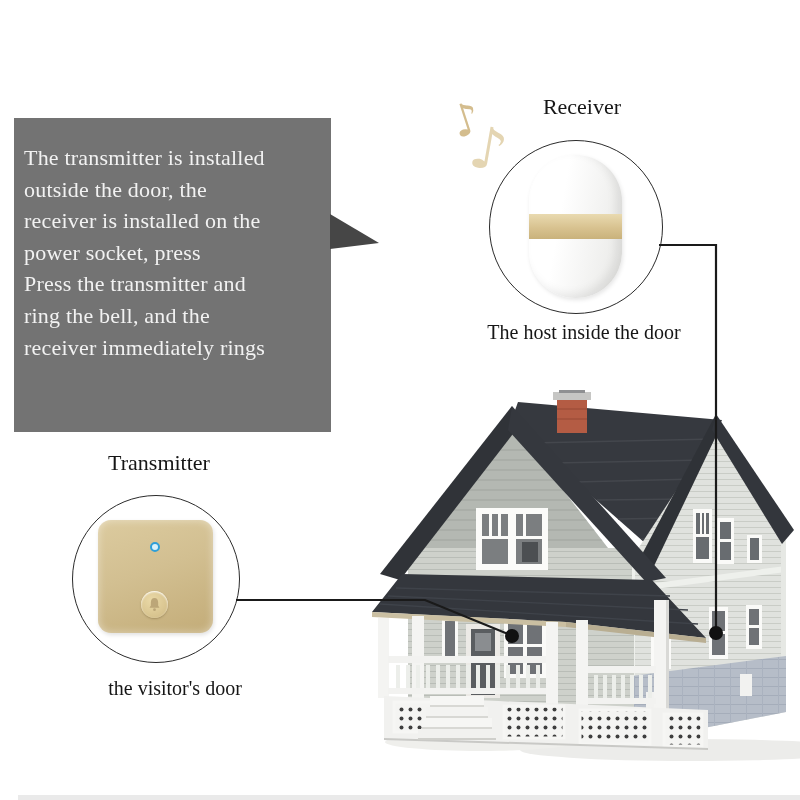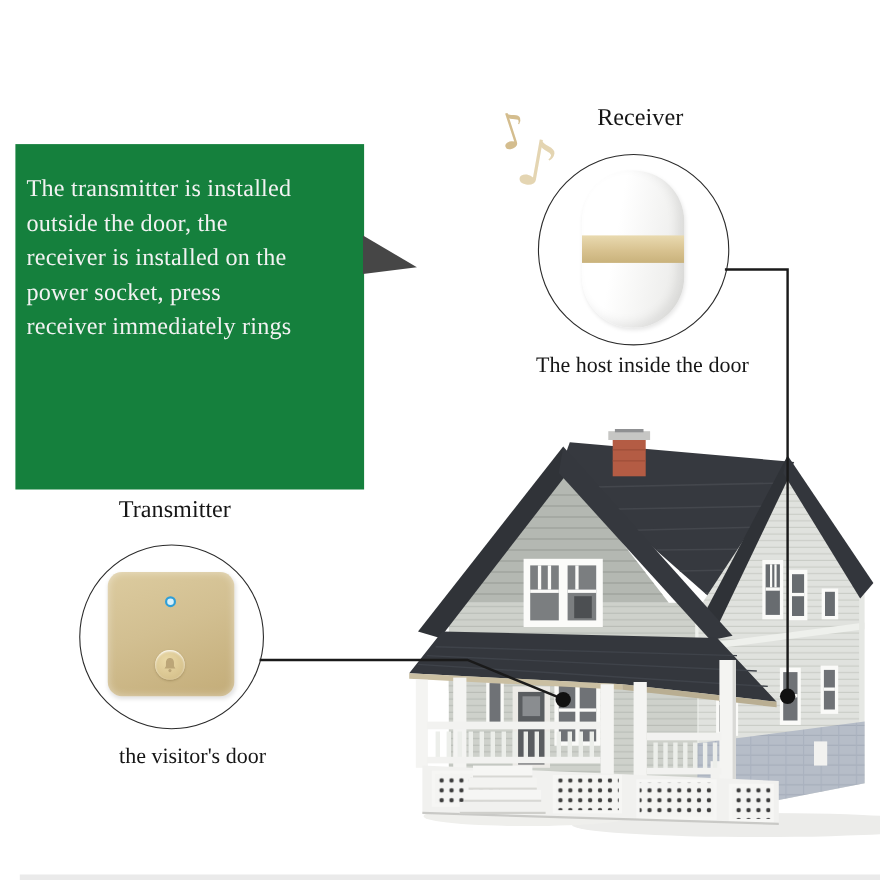--- a/index.html
+++ b/index.html
@@ -1,19 +1,19 @@
 <!DOCTYPE html>
 <html><head>
 <meta charset="utf-8">
 <style>
   html,body{margin:0;padding:0;background:#fff;}
   #stage{position:relative;width:800px;height:800px;background:#ffffff;overflow:hidden;
          font-family:"Liberation Serif", serif;color:#1b1b1b;}
   
-  .callout{position:absolute;left:14px;top:131px;width:317px;height:314px;background:#15803d;}
+  .callout{position:absolute;left:14px;top:118px;width:317px;height:314px;background:#737373;}
   .callout-text{position:absolute;left:10px;top:24px;width:300px;
                 font-size:22px;line-height:31.6px;color:#f2f2f2;letter-spacing:.2px;}
   
   .lbl{position:absolute;font-size:22px;color:#161616;text-align:center;}
   .cap{position:absolute;font-size:20px;line-height:32px;color:#161616;text-align:center;}
   
   .magcircle{position:absolute;border:1.6px solid #2b2b2b;border-radius:50%;background:transparent;}
   
   .pill{position:absolute;left:529px;top:155px;width:93px;height:143px;border-radius:46px;
         background:linear-gradient(100deg,#ffffff 35%,#ebebe9 92%);
@@ -254,20 +254,22 @@
       </g>
     </g>
   </svg>
 
   <div class="callout txt">
     <div class="callout-text">
       <div>The transmitter is installed</div>
       <div>outside the door, the</div>
       <div>receiver is installed on the</div>
       <div>power socket, press</div>
+      <div>Press the transmitter and</div>
+      <div>ring the bell, and the</div>
       <div>receiver immediately rings</div>
     </div>
   </div>
 
   <span class="note" style="left:452px;top:98px;font-size:44px;color:#d4bd8e;transform:rotate(-18deg);">♪</span>
   <span class="note" style="left:470px;top:120px;font-size:58px;color:#e4d5b2;transform:rotate(10deg);">♪</span>
 
   <div class="lbl txt" style="left:482px;top:94px;width:200px;">Receiver</div>
 
   <div class="magcircle dev" style="left:489px;top:140px;width:172px;height:172px;"></div>

